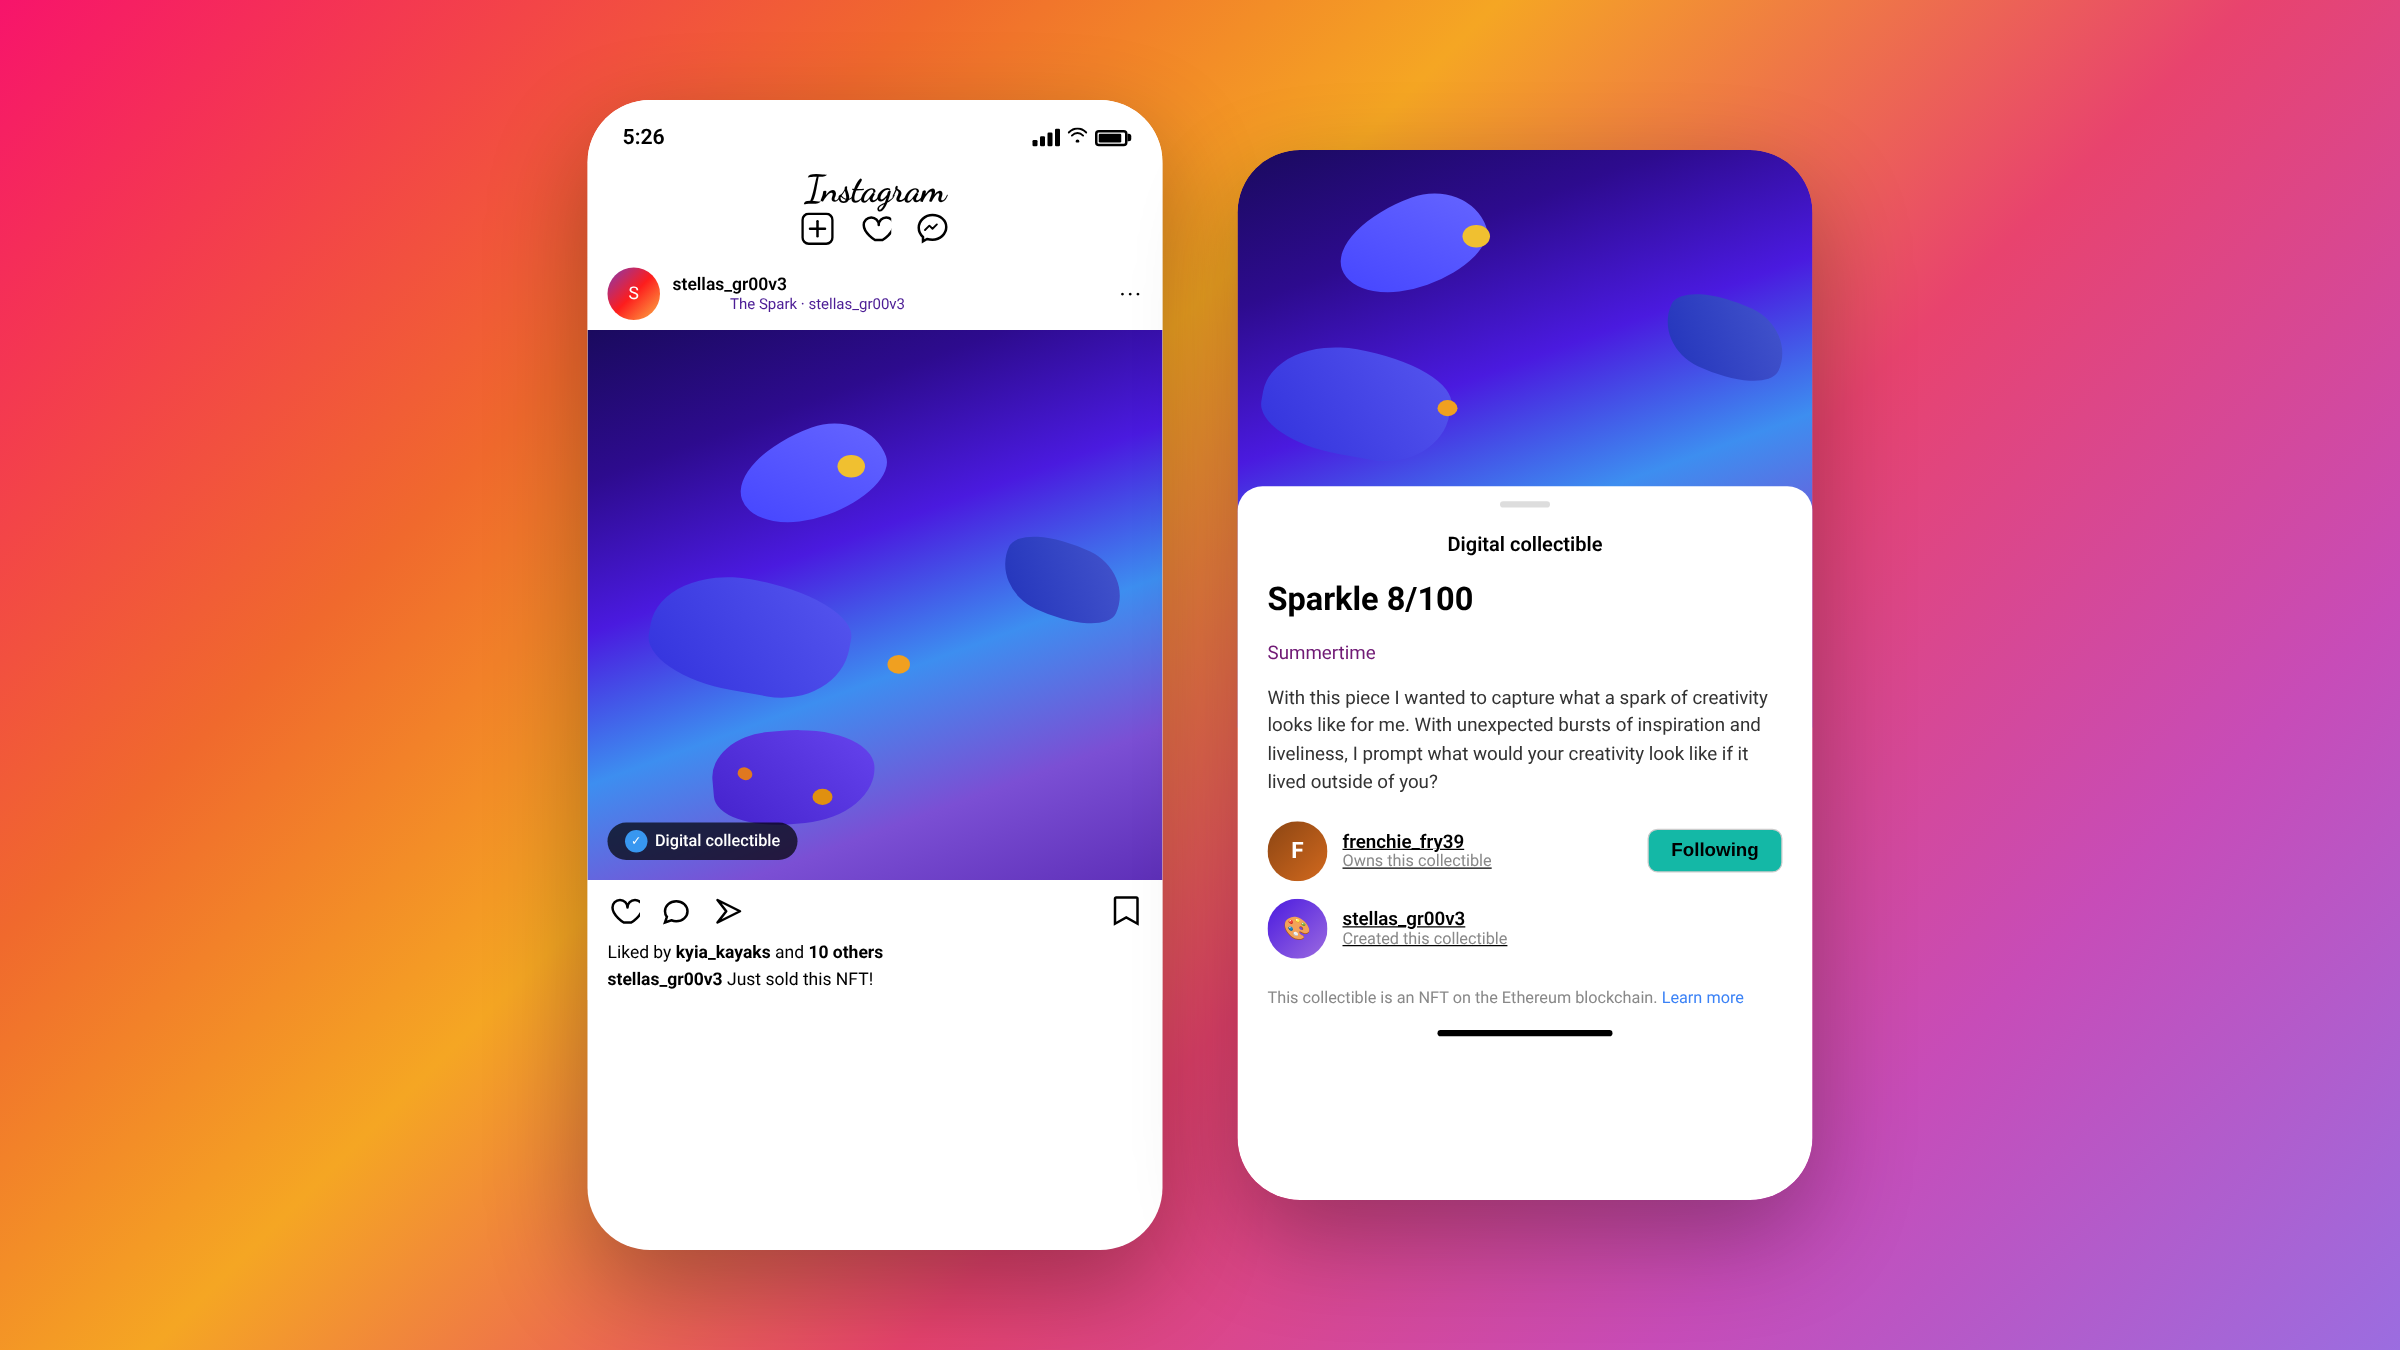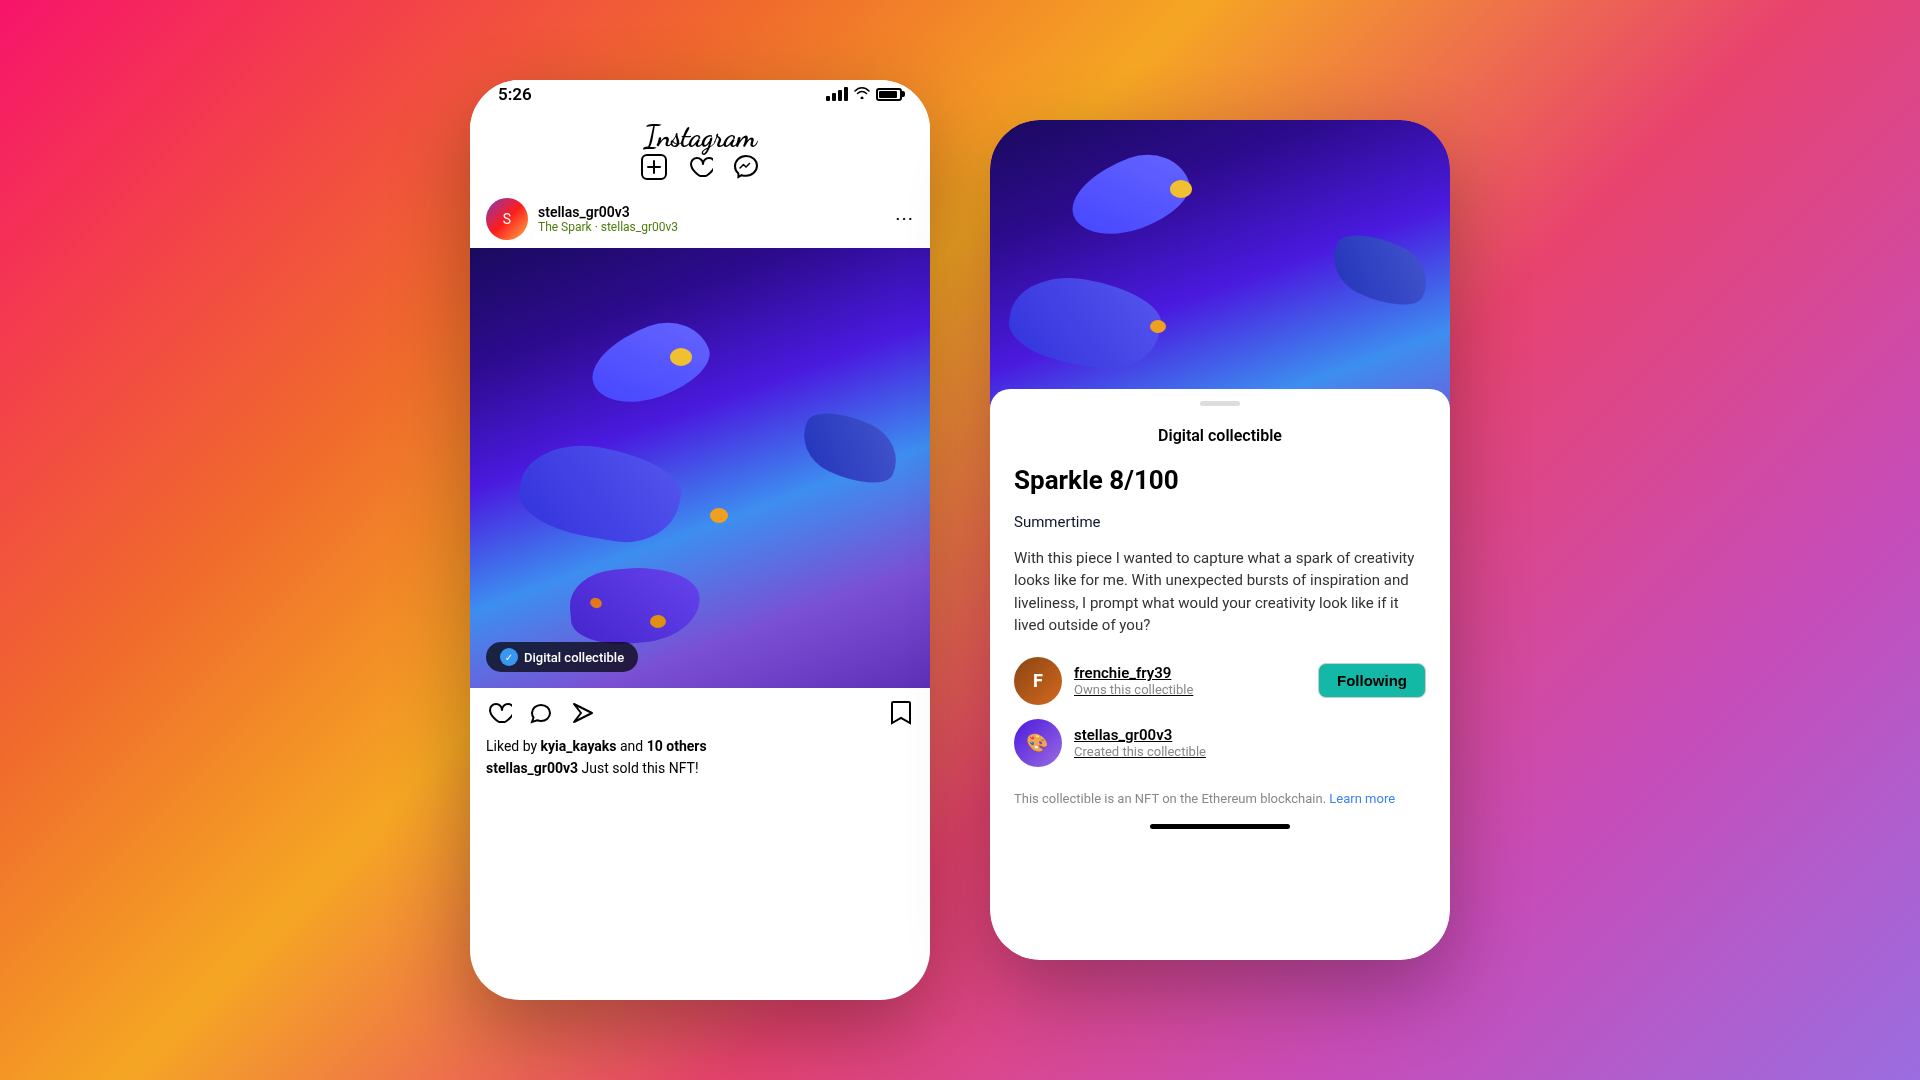--- a/index.html
+++ b/index.html
@@ -25,21 +25,21 @@
       overflow: hidden;
       box-shadow: 0 30px 80px rgba(0,0,0,0.3);
       display: flex;
       flex-direction: column;
     }
 
     .status-bar {
       display: flex;
       justify-content: space-between;
       align-items: center;
-      padding: 4px 28px 8px;
+      padding: 20px 28px 8px;
       background: #fff;
     }
 
     .status-time {
       font-size: 17px;
       font-weight: 600;
       color: #000;
     }
 
     .status-icons {
@@ -137,21 +137,22 @@
     }
 
     .post-username {
       font-size: 14px;
       font-weight: 600;
       color: #000;
     }
 
     .post-subtitle {
       font-size: 12px;
-      color: #4d7c0f;
+      color: #4c1d95;
+      margin-left: 46px;
     }
 
     .more-dots {
       font-size: 20px;
       color: #000;
       cursor: pointer;
       letter-spacing: 1px;
     }
 
     .post-image {
@@ -284,21 +285,21 @@
 
     .nft-title {
       font-size: 26px;
       font-weight: 700;
       color: #000;
       margin-bottom: 18px;
     }
 
     .nft-subtitle {
       font-size: 15px;
-      color: #0f172a;
+      color: #701a75;
       margin-bottom: 16px;
     }
 
     .nft-description {
       font-size: 15px;
       color: #333;
       line-height: 1.5;
       margin-bottom: 20px;
     }
 

